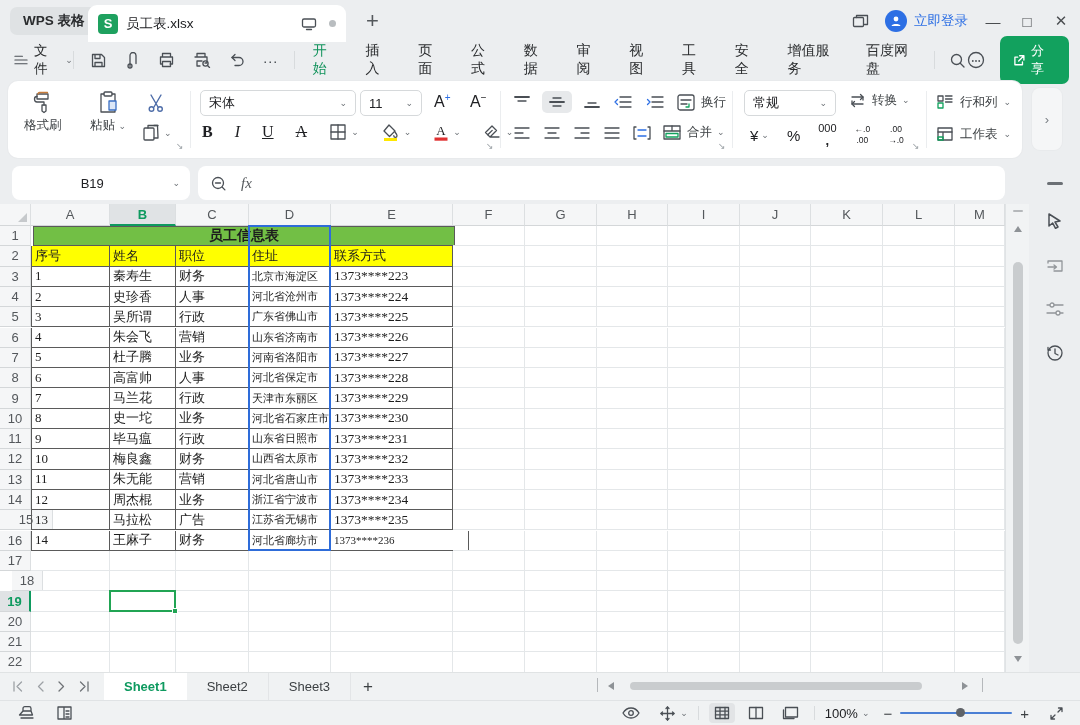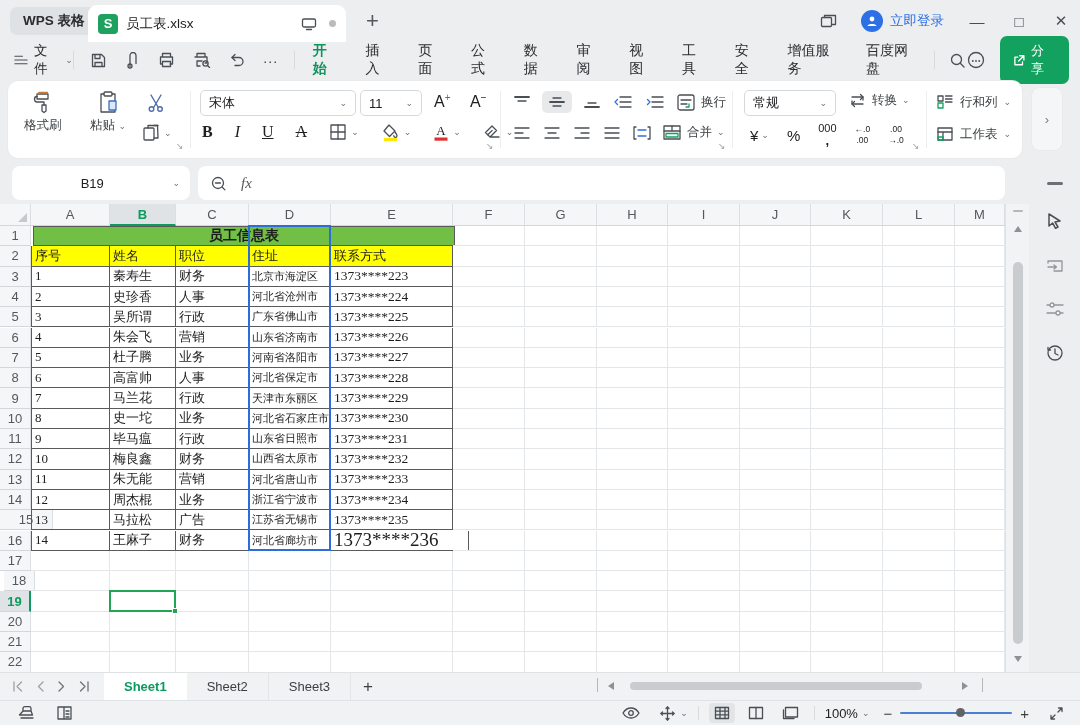--- a/index.html
+++ b/index.html
@@ -13,32 +13,32 @@
   #titlebar{left:0;top:0;width:1080px;height:42px;}
   #wps-btn{left:10px;top:7px;height:28px;padding:0 13px;background:#dfe2e4;border-radius:7px;
     display:flex;align-items:center;font-size:13.5px;color:#2a2c2e;font-weight:bold;}
   #doc-tab{left:88px;top:5px;width:258px;height:37px;background:#fff;border-radius:9px 9px 0 0;
     display:flex;align-items:center;padding:0 10px;}
   #doc-icon{width:20px;height:20px;border-radius:4px;background:#1ea15f;color:#fff;font-size:13px;font-weight:bold;
     display:flex;align-items:center;justify-content:center;margin-right:8px;}
   #doc-title{font-size:13.5px;color:#202124;flex:1;}
   #tab-dot{width:7px;height:7px;border-radius:50%;background:#b9bdc0;margin-left:12px;}
   #new-tab{left:366px;top:8px;font-size:22px;color:#54585c;font-weight:300;}
-  #tb-right{right:10px;top:0;height:42px;display:flex;align-items:center;gap:24px;}
+  #tb-right{right:10px;top:0;height:42px;display:flex;align-items:center;gap:16px;}
   #login{display:flex;align-items:center;gap:7px;font-size:13.5px;color:#2d6fe4;}
   #avatar{width:22px;height:22px;border-radius:50%;background:#2d6fe4;display:flex;align-items:center;justify-content:center;}
   .winctl{font-size:15px;color:#4a4d50;width:18px;text-align:center;}
   
   #menubar{left:0;top:42px;width:1080px;height:36px;display:flex;align-items:center;}
   .mdiv{width:1px;height:18px;background:#d8dbdd;}
   #file-group{display:flex;align-items:center;gap:6px;margin-left:14px;font-size:13.5px;color:#2a2c2e;}
   #quick-icons{display:flex;align-items:center;gap:18px;margin:0 16px;}
   #menu-items{display:flex;align-items:center;gap:27px;margin-left:18px;font-size:14px;color:#2a2c2e;}
   .menu-item{position:relative;padding:6px 0;}
-  .menu-item.active{color:#12935c;font-weight:bold;}
+  .menu-item.active{color:#12935c;font-weight:normal;}
   .menu-item.active::after{content:"";position:absolute;left:2px;right:2px;bottom:-1px;height:3px;border-radius:2px;background:#12935c;}
   #share-btn{display:flex;align-items:center;gap:6px;background:#12a15e;color:#fff;font-size:13px;
     border-radius:7px;padding:6px 13px;margin-left:14px;}
   
   #ribbon{left:8px;top:81px;width:1014px;height:77px;background:#fff;border-radius:10px;box-shadow:0 0 0 1px #e8eaec;}
   .rdiv{position:absolute;top:10px;width:1px;height:57px;background:#ebedef;}
   .launch{position:absolute;font-size:9px;color:#9aa0a5;}
   .bigbtn{position:absolute;display:flex;flex-direction:column;align-items:center;gap:3px;font-size:12.5px;color:#3c4043;}
   .selbox{position:absolute;height:26px;border:1px solid #d6d9db;border-radius:5px;background:#fff;
     display:flex;align-items:center;font-size:13px;color:#202124;padding:0 8px;justify-content:space-between;}
@@ -465,21 +465,21 @@
     <div class="rhead" style="left: 0px; top: 164.1px; width: 31px; height: 20.3px;">8</div>
     <div class="rhead" style="left: 0px; top: 184.4px; width: 31px; height: 20.3px;">9</div>
     <div class="rhead" style="left: 0px; top: 204.7px; width: 31px; height: 20.3px;">10</div>
     <div class="rhead" style="left: 0px; top: 225px; width: 31px; height: 20.3px;">11</div>
     <div class="rhead" style="left: 0px; top: 245.3px; width: 31px; height: 20.3px;">12</div>
     <div class="rhead" style="left: 0px; top: 265.6px; width: 31px; height: 20.3px;">13</div>
     <div class="rhead" style="left: 0px; top: 285.9px; width: 31px; height: 20.3px;">14</div>
     <div class="rhead" style="left: 0px; top: 306.2px; width: 53px; height: 20.3px;">15</div>
     <div class="rhead" style="left: 0px; top: 326.5px; width: 31px; height: 20.3px;">16</div>
     <div class="rhead" style="left: 0px; top: 346.8px; width: 31px; height: 20.3px;">17</div>
-    <div class="rhead" style="left: 4px; top: 367.1px; width: 31px; height: 20.3px;">18</div>
+    <div class="rhead" style="left: 12px; top: 367.1px; width: 31px; height: 20.3px;">18</div>
     <div class="rhead hl" style="left: 0px; top: 387.4px; width: 31px; height: 20.3px;">19</div>
     <div class="rhead" style="left: 0px; top: 407.7px; width: 31px; height: 20.3px;">20</div>
     <div class="rhead" style="left: 0px; top: 428px; width: 31px; height: 20.3px;">21</div>
     <div class="rhead" style="left: 0px; top: 448.3px; width: 31px; height: 20.3px;">22</div>
     <div class="cell tb tbl tbt" style="background: rgb(114, 191, 69); justify-content: center; font-weight: bold; font-size: 14px; left: 33px; top: 22px; width: 422px; height: 20.3px;">员工信息表</div>
     <div class="cell" style="left: 453px; top: 22px; width: 72px; height: 20.3px;"></div>
     <div class="cell" style="left: 525px; top: 22px; width: 72px; height: 20.3px;"></div>
     <div class="cell" style="left: 597px; top: 22px; width: 71px; height: 20.3px;"></div>
     <div class="cell" style="left: 668px; top: 22px; width: 72px; height: 20.3px;"></div>
     <div class="cell" style="left: 740px; top: 22px; width: 71px; height: 20.3px;"></div>
@@ -665,21 +665,21 @@
     <div class="cell" style="left: 597px; top: 306.2px; width: 71px; height: 20.3px;"></div>
     <div class="cell" style="left: 668px; top: 306.2px; width: 72px; height: 20.3px;"></div>
     <div class="cell" style="left: 740px; top: 306.2px; width: 71px; height: 20.3px;"></div>
     <div class="cell" style="left: 811px; top: 306.2px; width: 72px; height: 20.3px;"></div>
     <div class="cell" style="left: 883px; top: 306.2px; width: 72px; height: 20.3px;"></div>
     <div class="cell" style="left: 955px; top: 306.2px; width: 50px; height: 20.3px;"></div>
     <div class="cell tb tbl" style="left: 31px; top: 326.5px; width: 79px; height: 20.3px;">14</div>
     <div class="cell tb" style="left: 110px; top: 326.5px; width: 66px; height: 20.3px;">王麻子</div>
     <div class="cell tb" style="left: 176px; top: 326.5px; width: 73px; height: 20.3px;">财务</div>
     <div class="cell tb" style="font-size: 11px; left: 249px; top: 326.5px; width: 82px; height: 20.3px;">河北省廊坊市</div>
-    <div class="cell tb" style="font-size: 19px; left: 331px; top: 326.5px; width: 138px; height: 20.3px;">1373****236</div>
+    <div class="cell tb" style="font-size: 11px; left: 331px; top: 326.5px; width: 138px; height: 20.3px;">1373****236</div>
     <div class="cell" style="left: 453px; top: 326.5px; width: 72px; height: 20.3px;"></div>
     <div class="cell" style="left: 525px; top: 326.5px; width: 72px; height: 20.3px;"></div>
     <div class="cell" style="left: 597px; top: 326.5px; width: 71px; height: 20.3px;"></div>
     <div class="cell" style="left: 668px; top: 326.5px; width: 72px; height: 20.3px;"></div>
     <div class="cell" style="left: 740px; top: 326.5px; width: 71px; height: 20.3px;"></div>
     <div class="cell" style="left: 811px; top: 326.5px; width: 72px; height: 20.3px;"></div>
     <div class="cell" style="left: 883px; top: 326.5px; width: 72px; height: 20.3px;"></div>
     <div class="cell" style="left: 955px; top: 326.5px; width: 50px; height: 20.3px;"></div>
     <div class="cell" style="left: 31px; top: 346.8px; width: 79px; height: 20.3px;"></div>
     <div class="cell" style="left: 110px; top: 346.8px; width: 66px; height: 20.3px;"></div>

